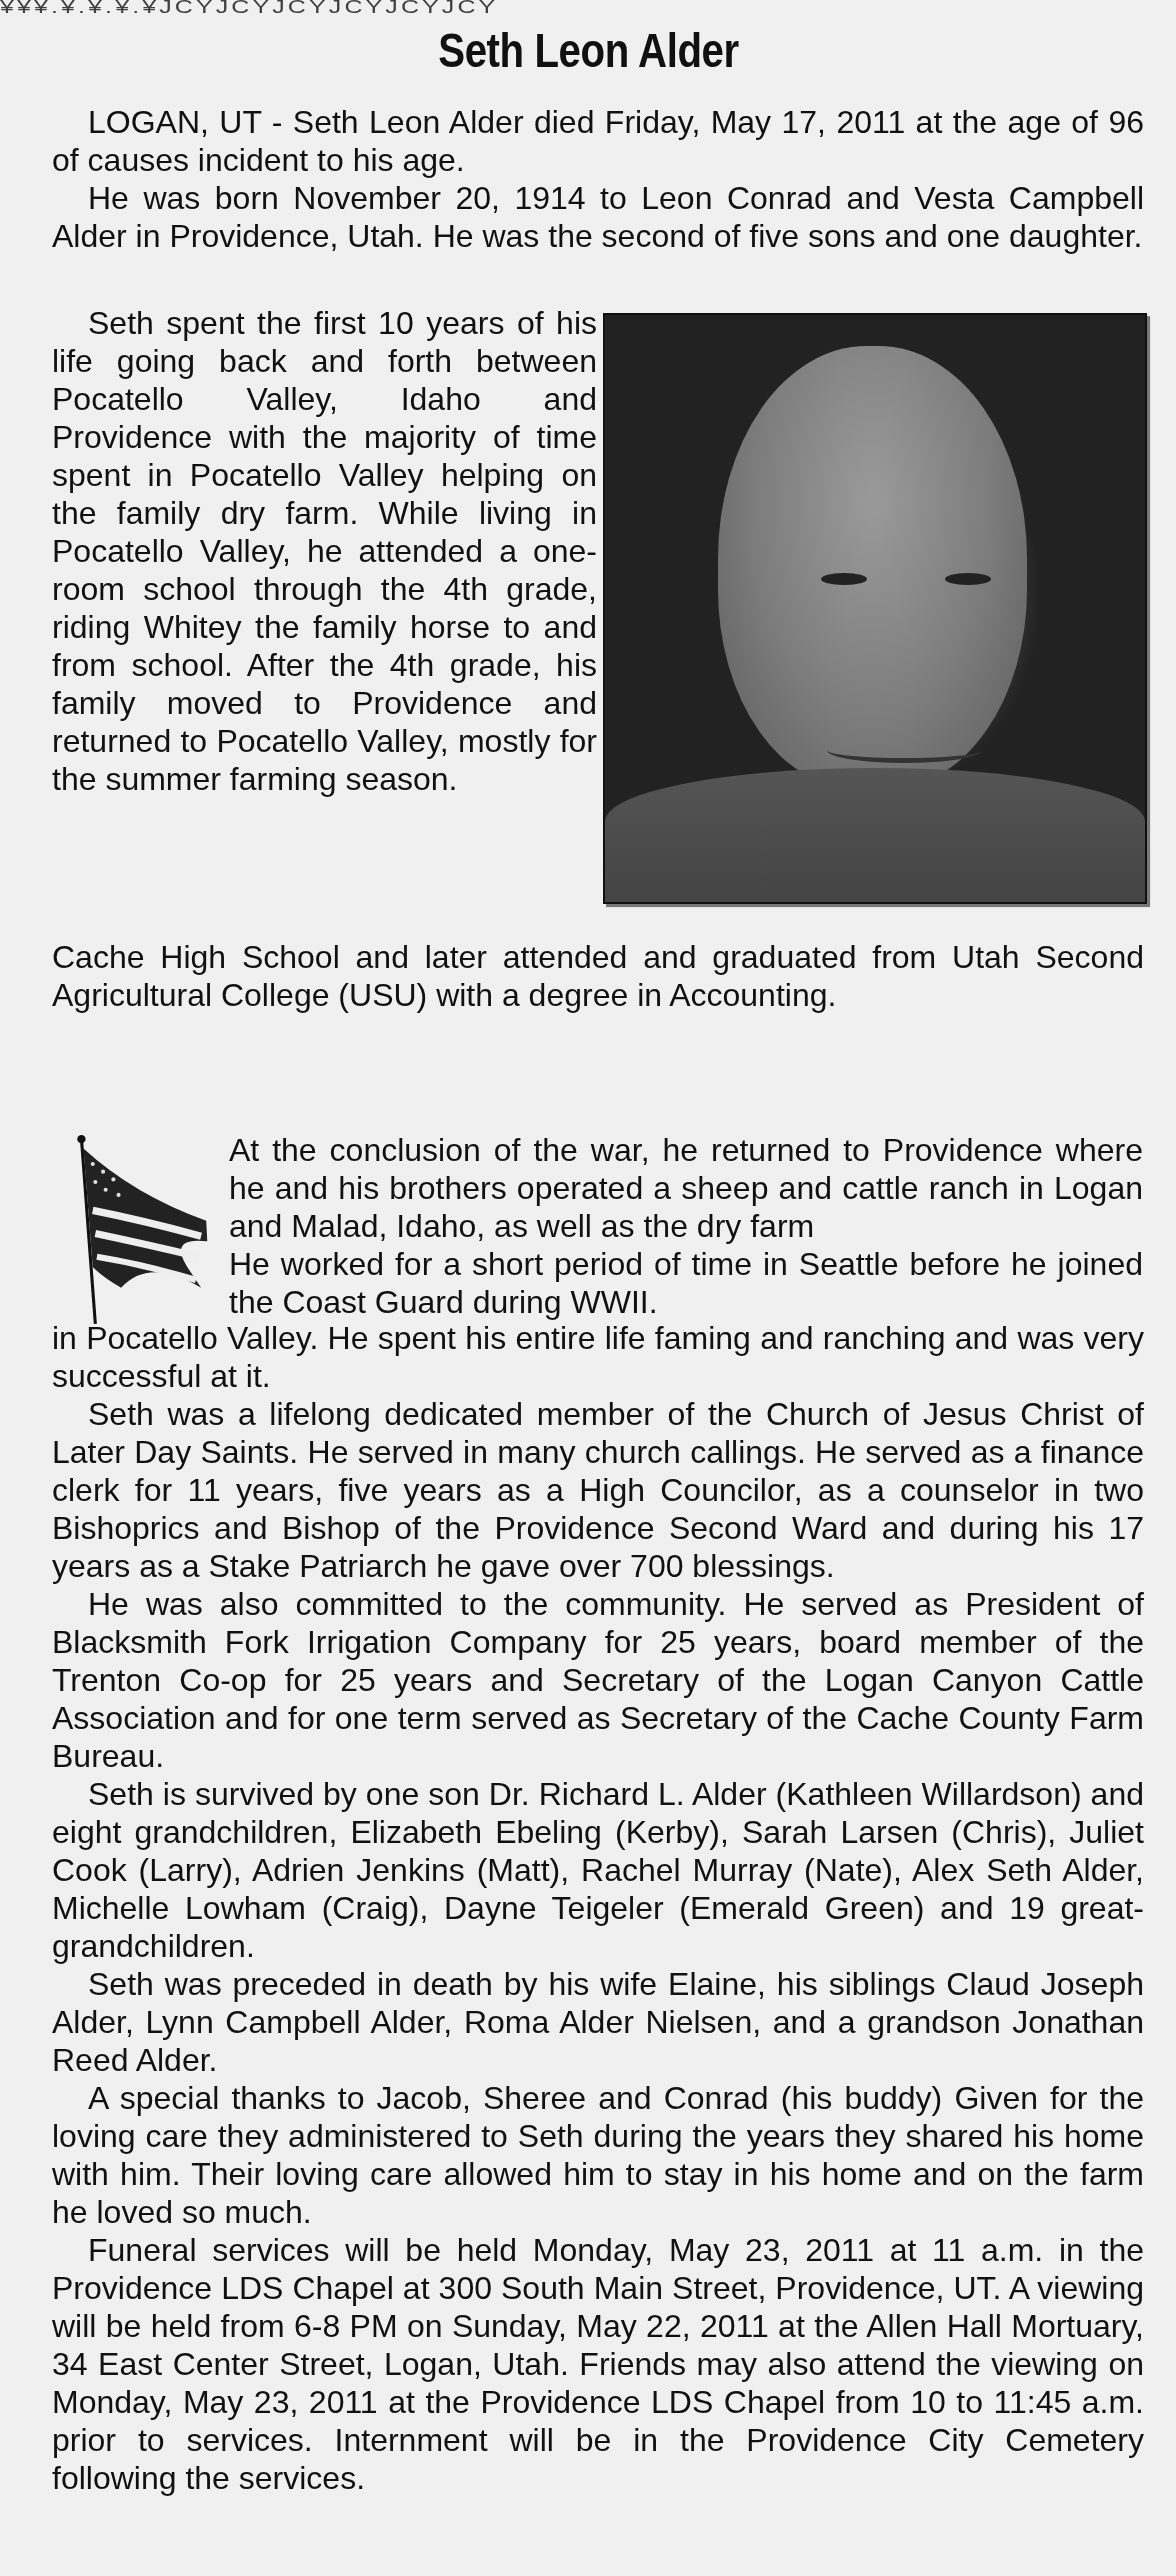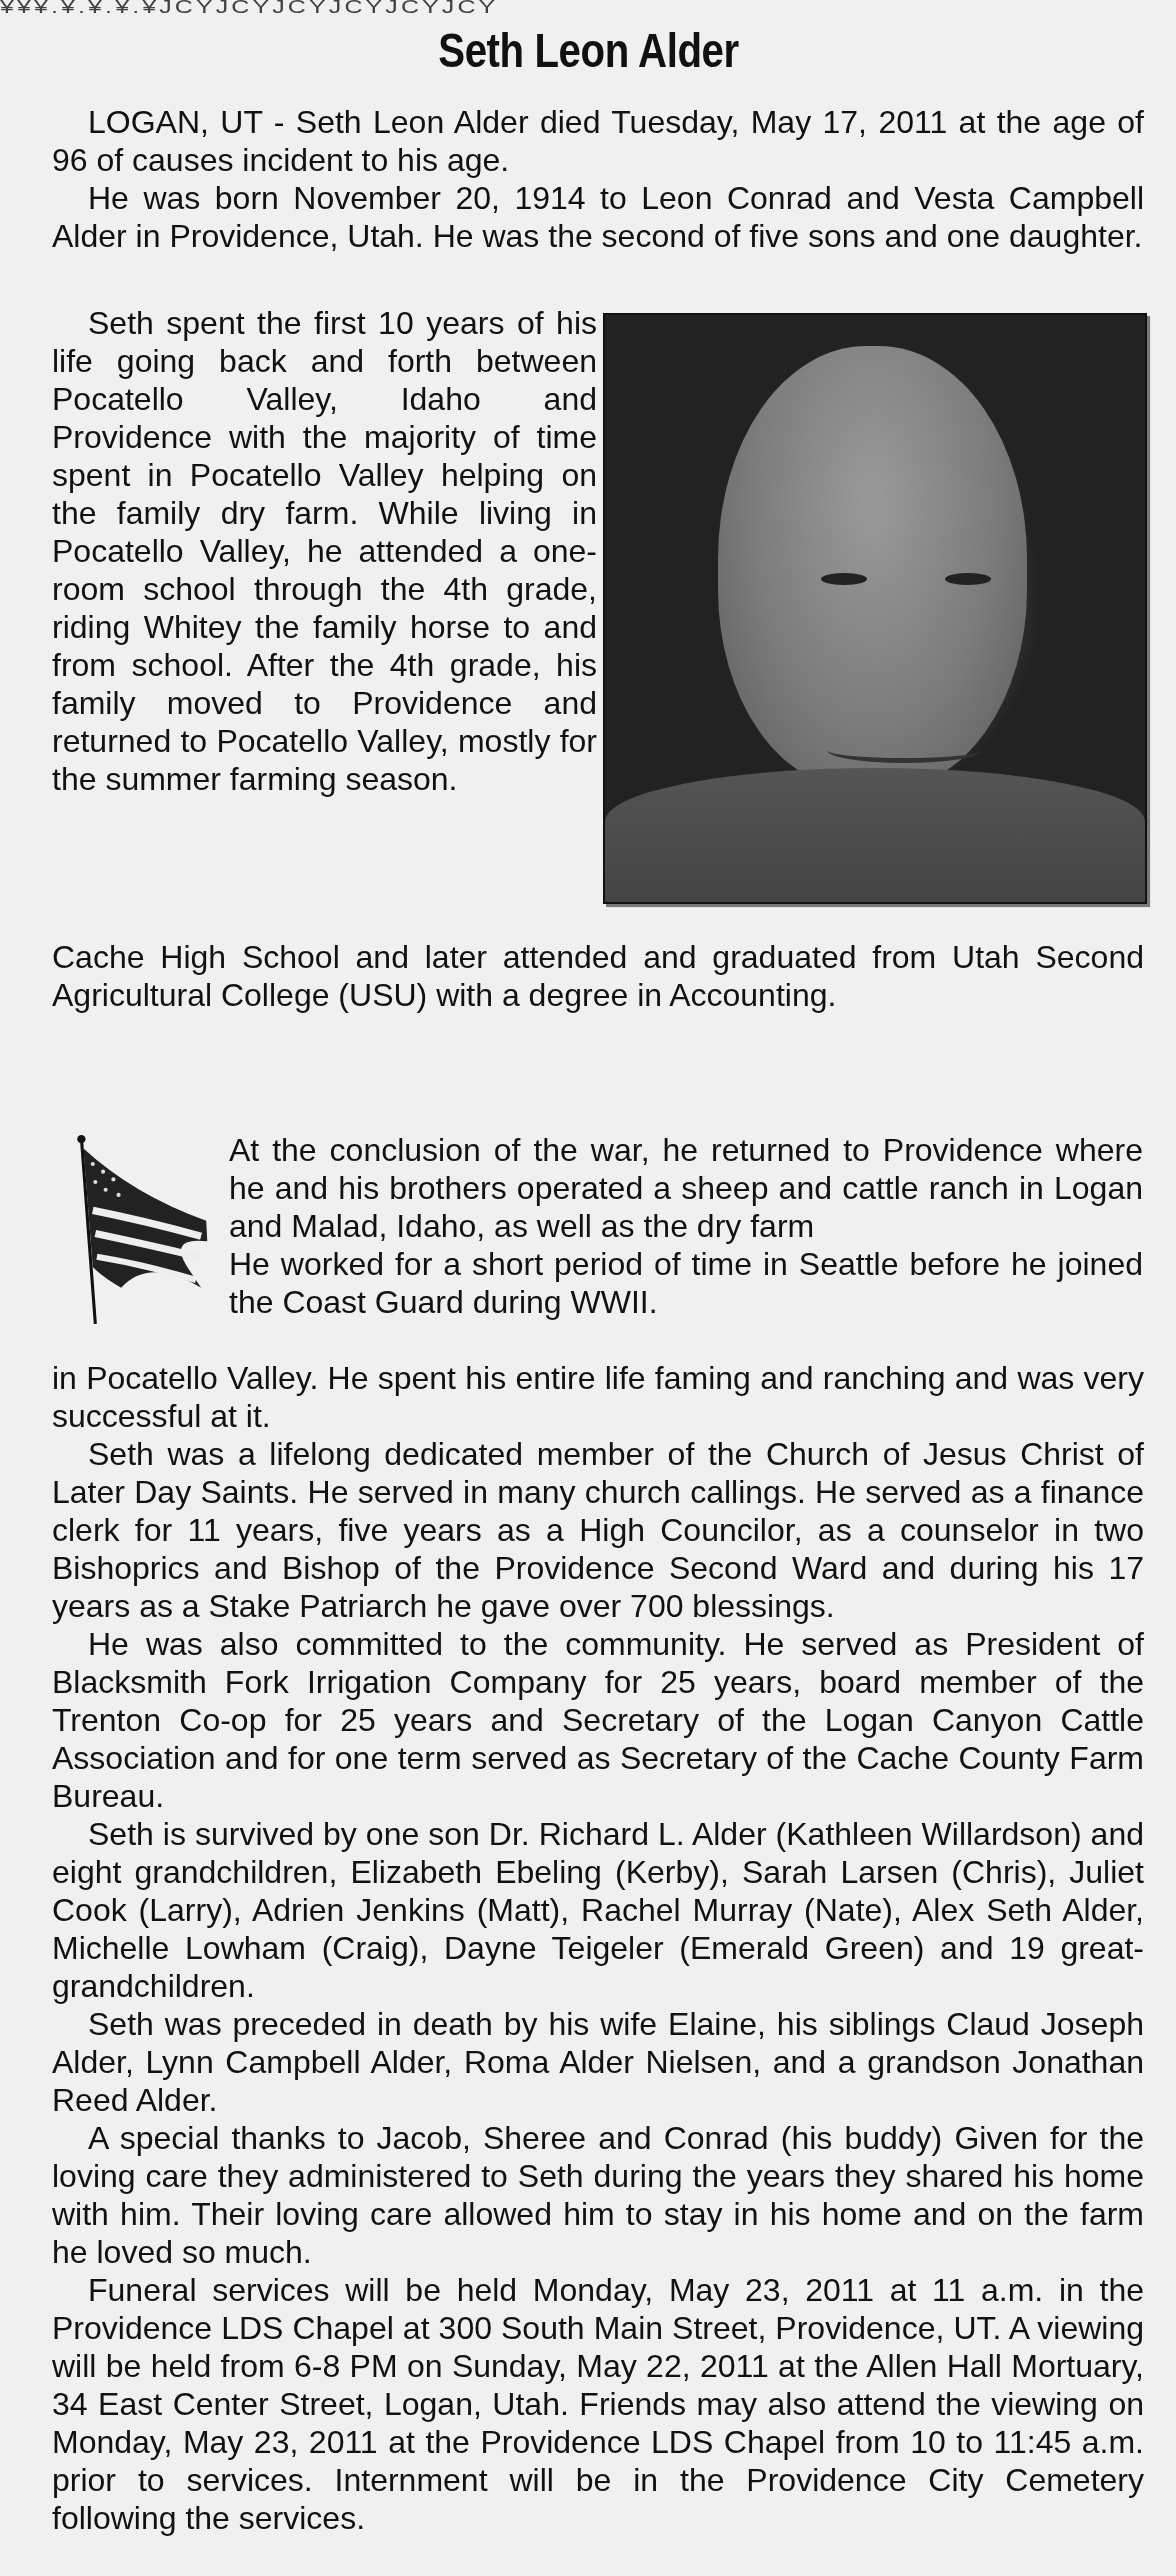--- a/index.html
+++ b/index.html
@@ -67,21 +67,21 @@
   .url-line { position: absolute; left: 52px; top: 2571px; font-size: 32px; line-height: 38px; }
 </style>
 </head>
 <body>
 
 <div class="top-strip">¥¥¥.¥.¥.¥.¥JCYJCYJCYJCYJCYJCY</div>
 
 <h1 class="title" style="margin:0;">Seth Leon Alder</h1>
 
 <div class="col" style="left:52px; top:103px; width:1092px;">
-  <p class="p ind">LOGAN, UT - Seth Leon Alder died Tuesday, May 17, 2011 at the age of 96 of causes incident to his age.</p>
+  <p class="p ind">LOGAN, UT - Seth Leon Alder died Friday, May 17, 2011 at the age of 96 of causes incident to his age.</p>
   <p class="p ind">He was born November 20, 1914 to Leon Conrad and Vesta Campbell Alder in Providence, Utah. He was the second of five sons and one daughter.</p>
 </div>
 
 <div class="col" style="left:52px; top:304px; width:545px;">
   <p class="p ind">Seth spent the first 10 years of his life going back and forth between Pocatello Valley, Idaho and Providence with the majority of time spent in Pocatello Valley helping on the family dry farm. While living in Pocatello Valley, he attended a one-room school through the 4th grade, riding Whitey the family horse to and from school. After the 4th grade, his family moved to Providence and returned to Pocatello Valley, mostly for the summer farming season.</p>
 </div>
 
 <div class="photo">
   <div class="face"></div>
   <div class="eye l"></div>
@@ -109,21 +109,21 @@
       <circle cx="65" cy="110" r="4"></circle>
       <circle cx="90" cy="120" r="4"></circle>
   </g>
 </svg>
 
 <div class="col" style="left:229px; top:1131px; width:914px;">
   <p class="p">At the conclusion of the war, he returned to Providence where he and his brothers operated a sheep and cattle ranch in Logan and Malad, Idaho, as well as the dry farm</p>
   <p class="p">He worked for a short period of time in Seattle before he joined the Coast Guard during WWII.</p>
 </div>
 
-<div class="col" style="left:52px; top:1319px; width:1092px;margin-top:40px;">
+<div class="col" style="left:52px; top:1319px; width:1092px;">
   <p class="p">in Pocatello Valley. He spent his entire life faming and ranching and was very successful at it.</p>
   <p class="p ind">Seth was a lifelong dedicated member of the Church of Jesus Christ of Later Day Saints. He served in many church callings. He served as a finance clerk for 11 years, five years as a High Councilor, as a counselor in two Bishoprics and Bishop of the Providence Second Ward and during his 17 years as a Stake Patriarch he gave over 700 blessings.</p>
   <p class="p ind">He was also committed to the community. He served as President of Blacksmith Fork Irrigation Company for 25 years, board member of the Trenton Co-op for 25 years and Secretary of the Logan Canyon Cattle Association and for one term served as Secretary of the Cache County Farm Bureau.</p>
   <p class="p ind">Seth is survived by one son Dr. Richard L. Alder (Kathleen Willardson) and eight grandchildren, Elizabeth Ebeling (Kerby), Sarah Larsen (Chris), Juliet Cook (Larry), Adrien Jenkins (Matt), Rachel Murray (Nate), Alex Seth Alder, Michelle Lowham (Craig), Dayne Teigeler (Emerald Green) and 19 great-grandchildren.</p>
   <p class="p ind">Seth was preceded in death by his wife Elaine, his siblings Claud Joseph Alder, Lynn Campbell Alder, Roma Alder Nielsen, and a grandson Jonathan Reed Alder.</p>
   <p class="p ind">A special thanks to Jacob, Sheree and Conrad (his buddy) Given for the loving care they administered to Seth during the years they shared his home with him. Their loving care allowed him to stay in his home and on the farm he loved so much.</p>
   <p class="p ind">Funeral services will be held Monday, May 23, 2011 at 11 a.m. in the Providence LDS Chapel at 300 South Main Street, Providence, UT. A viewing will be held from 6-8 PM on Sunday, May 22, 2011 at the Allen Hall Mortuary, 34 East Center Street, Logan, Utah. Friends may also attend the viewing on Monday, May 23, 2011 at the Providence LDS Chapel from 10 to 11:45 a.m. prior to services. Internment will be in the Providence City Cemetery following the services.</p>
 </div>
 
 <div class="url-line">

